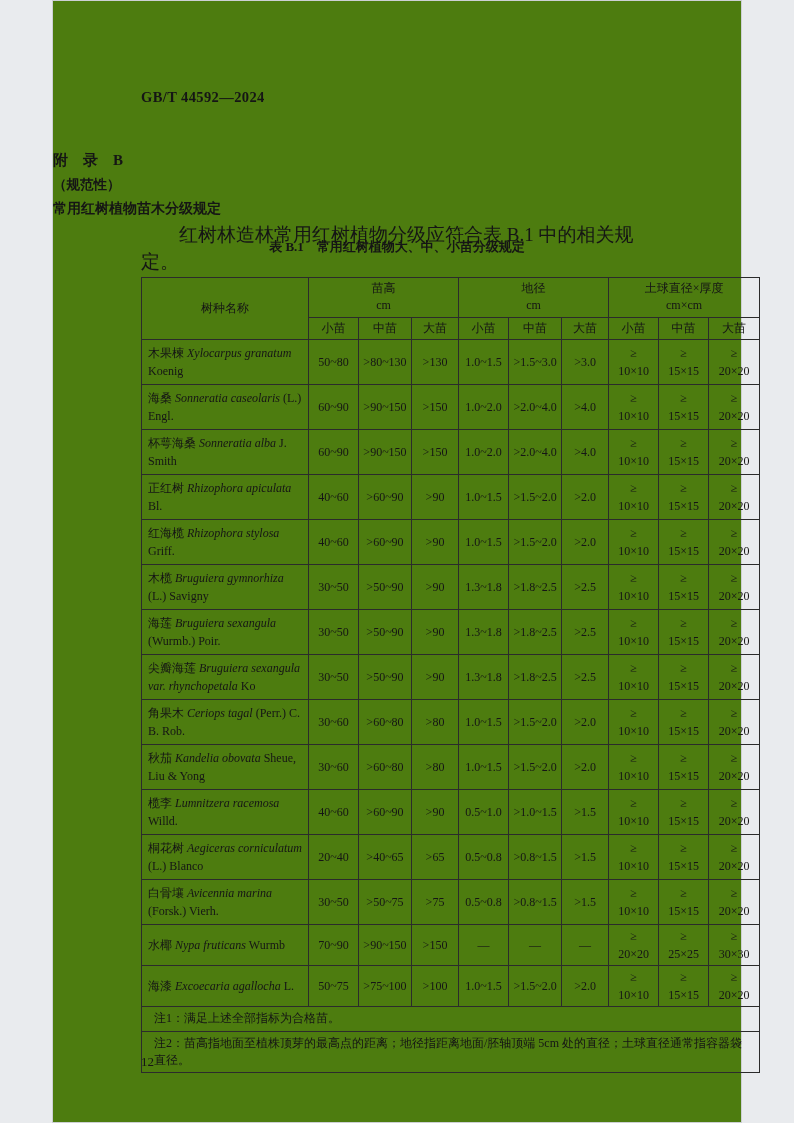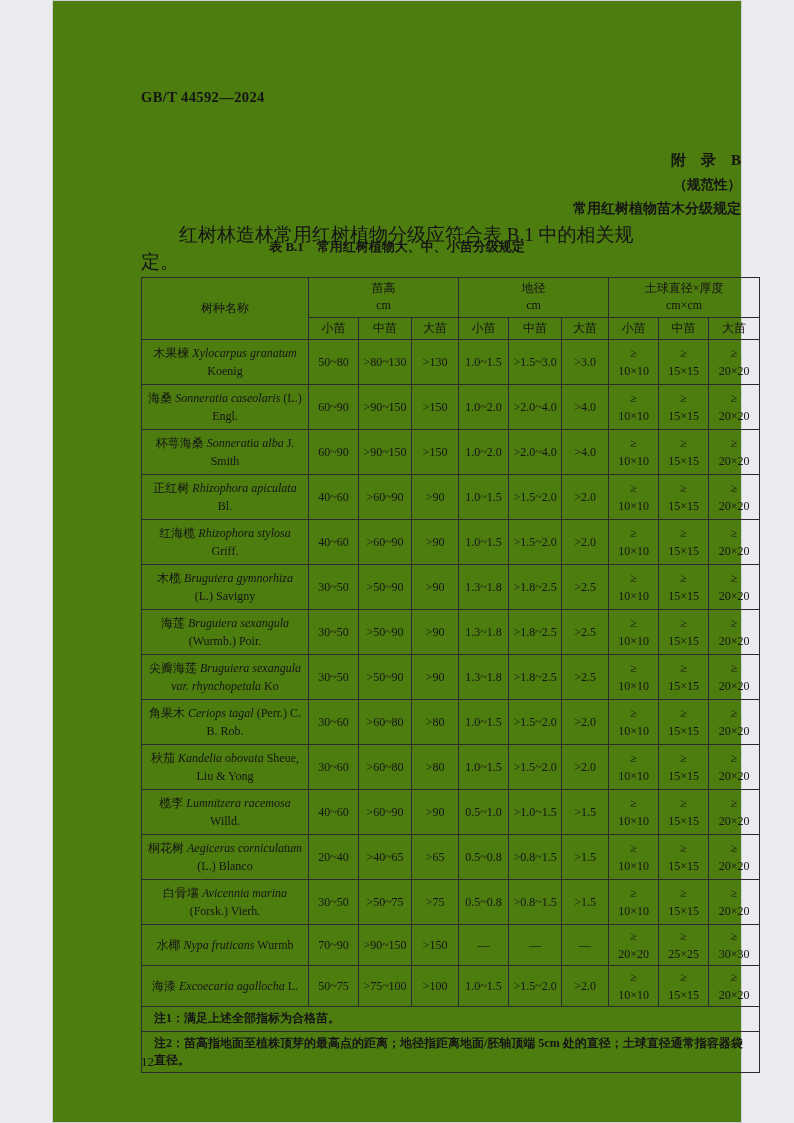--- a/index.html
+++ b/index.html
@@ -7,21 +7,21 @@
   .page {
     width: 690px; height: 1123px; margin: 0 auto; position: relative;
     background: #4d7c0f; border: 1px solid #cdd0d4;
     font-family: "Liberation Serif", "DejaVu Serif", serif;
     color: #151515;
   }
   .doc-number {
     position: absolute; left: 88px; top: 88px;
     font-size: 14.5px; font-weight: 700; letter-spacing: 0.4px;
   }
-  .titles { position: absolute; left: 0; right: 0; top: 150px; text-align: right; }
+  .titles { position: absolute; left: 0; right: 0; top: 150px; text-align: left; }
   .title-1 { font-size: 15px; font-weight: 700; }
   .title-2 { font-size: 13.5px; font-weight: 700; margin-top: 6px; font-family: Liberation Mono, monospace; }
   .title-3 { font-size: 14px; font-weight: 700; margin-top: 6px; }
   .intro {
     position: absolute; left: 88px; right: 88px; top: 221px;
     font-size: 19px; text-indent: 2em; line-height: 1.4;
   }
   .caption {
     position: absolute; left: 0; right: 0; top: 237px;
     text-align: center; font-size: 13px; font-weight: 700;
@@ -35,27 +35,26 @@
   .grade-table th, .grade-table td {
     border: 1px solid #2b2b2b;
     padding: 2px 3px;
     text-align: center; vertical-align: middle;
     font-weight: 400;
   }
   .grade-table thead tr.group-row { height: 32px; }
   .grade-table thead tr.sub-row { height: 22px; }
   .grade-table th .unit { display: block; }
   .grade-table tbody.data tr { height: 39px; }
-  td.species { text-align: center; padding: 4px 6px; line-height: 1.5; }
+  td.species { text-align: left; padding: 4px 6px; line-height: 1.5; }
   td.species .latin { font-style: italic; }
   td.val { white-space: pre-line; line-height: 1.5; }
   tbody.notes td {
     text-align: left; padding: 3px 12px; height: 24px;
     font-size: 12px;
-    font-weight: bold;
   }
   .page-number {
     position: absolute; left: 88px; bottom: 52px; font-size: 13px;
   }
 </style>
 </head>
 <body>
 
 <div class="page">
 

